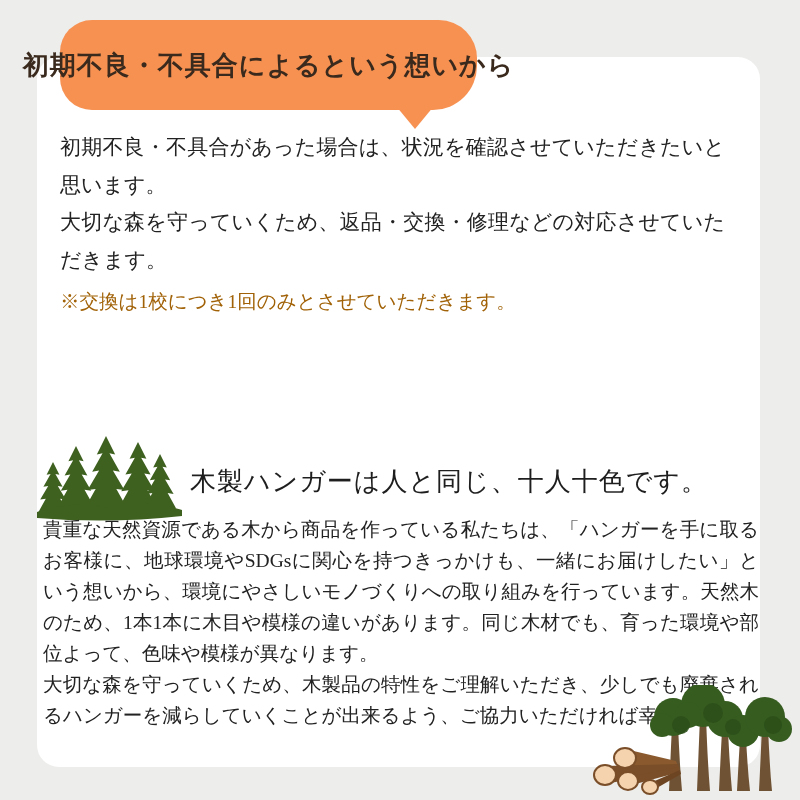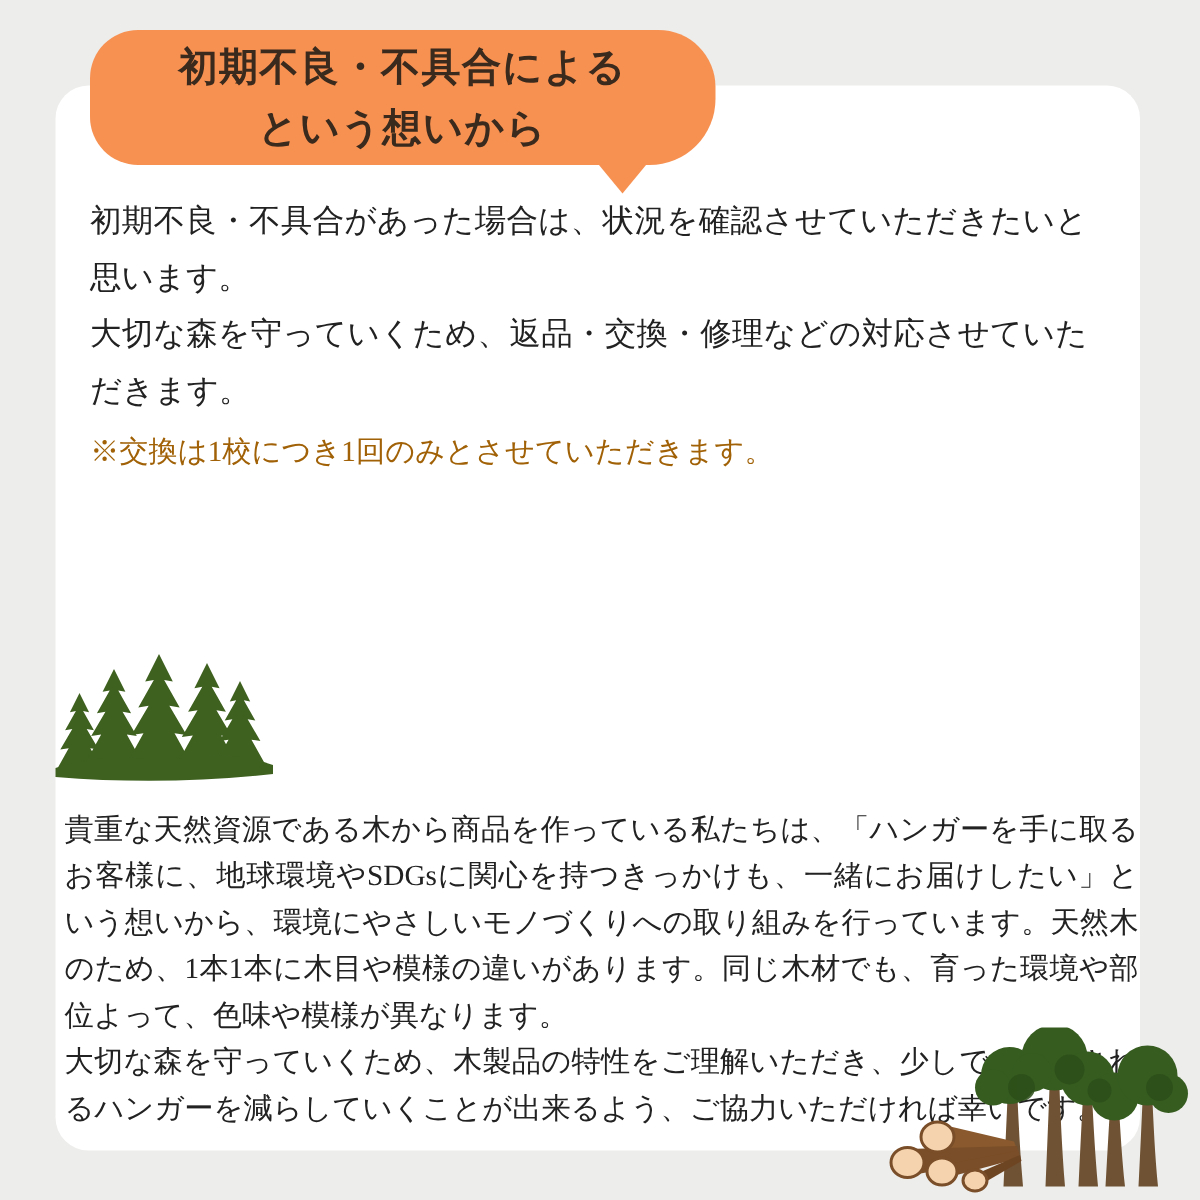--- a/index.html
+++ b/index.html
@@ -12,21 +12,21 @@
   .page{position:relative;width:800px;height:800px;}
 
   .card{
     position:absolute;left:37px;top:57px;width:723px;height:710px;
     background:#ffffff;border-radius:22px;z-index:1;
   }
 
   .bubble{
     position:absolute;left:60px;top:20px;width:417px;height:90px;
     background:#f79152;border-radius:32px 38px 44px 32px;z-index:3;
-    display:flex;flex-direction:column;justify-content:center;align-items:center;
+    display:flex;flex-direction:row;justify-content:center;align-items:center;
   }
   .bubble-tail{
     position:absolute;left:396px;top:106px;z-index:2;
     width:0;height:0;
     border-left:19px solid transparent;
     border-right:19px solid transparent;
     border-top:23px solid #f79152;
   }
   .bubble-title{
     color:#3a2a1d;font-size:26px;font-weight:600;line-height:41px;
@@ -45,21 +45,21 @@
 
   .about-heading{
     position:absolute;left:190px;top:464px;z-index:2;
     color:#1e1e1e;font-size:26px;font-weight:500;letter-spacing:1px;white-space:nowrap;
   }
   .pine-art{
     position:absolute;left:35px;top:436px;width:150px;height:86px;z-index:2;
   }
 
   .about-block{
-    position:absolute;left:43px;top:538px;width:716px;z-index:2;
+    position:absolute;left:43px;top:514px;width:716px;z-index:2;
     color:#222222;font-size:19.5px;line-height:31px;text-align:justify;
   }
   .about-block p{margin:0;}
 
   .forest-art{
     position:absolute;left:583px;top:685px;width:215px;height:112px;z-index:4;
   }
 </style>
 </head>
 <body>
@@ -87,20 +87,21 @@
     <g fill="#3f6120">
       <use href="#conifer" transform="translate(2,26) scale(0.80)"></use>
       <use href="#conifer" transform="translate(22,10) scale(0.95)"></use>
       <use href="#conifer" transform="translate(48,0) scale(1.15)"></use>
       <use href="#conifer" transform="translate(82,6) scale(1.05)"></use>
       <use href="#conifer" transform="translate(108,18) scale(0.85)"></use>
       <path d="M2 76 Q38 64 74 72 Q112 62 147 74 L147 80 Q75 88 2 82 Z"></path>
     </g>
   </svg>
 
+  <div class="about-heading">木製ハンガーは人と同じ、十人十色です。</div>
 
   <div class="about-block">
     <p>貴重な天然資源である木から商品を作っている私たちは、「ハンガーを手に取るお客様に、地球環境やSDGsに関心を持つきっかけも、一緒にお届けしたい」という想いから、環境にやさしいモノづくりへの取り組みを行っています。天然木のため、1本1本に木目や模様の違いがあります。同じ木材でも、育った環境や部位よって、色味や模様が異なります。</p>
     <p>大切な森を守っていくため、木製品の特性をご理解いただき、少しでも廃棄されるハンガーを減らしていくことが出来るよう、ご協力いただければ幸いです。</p>
   </div>
 
   <svg class="forest-art" viewBox="0 0 215 112" xmlns="http://www.w3.org/2000/svg">
 
     <g>
       <path d="M86 106 C87 84 88 62 89 40 L95 40 C96 62 97 84 99 106 Z" fill="#6f5233"></path>

